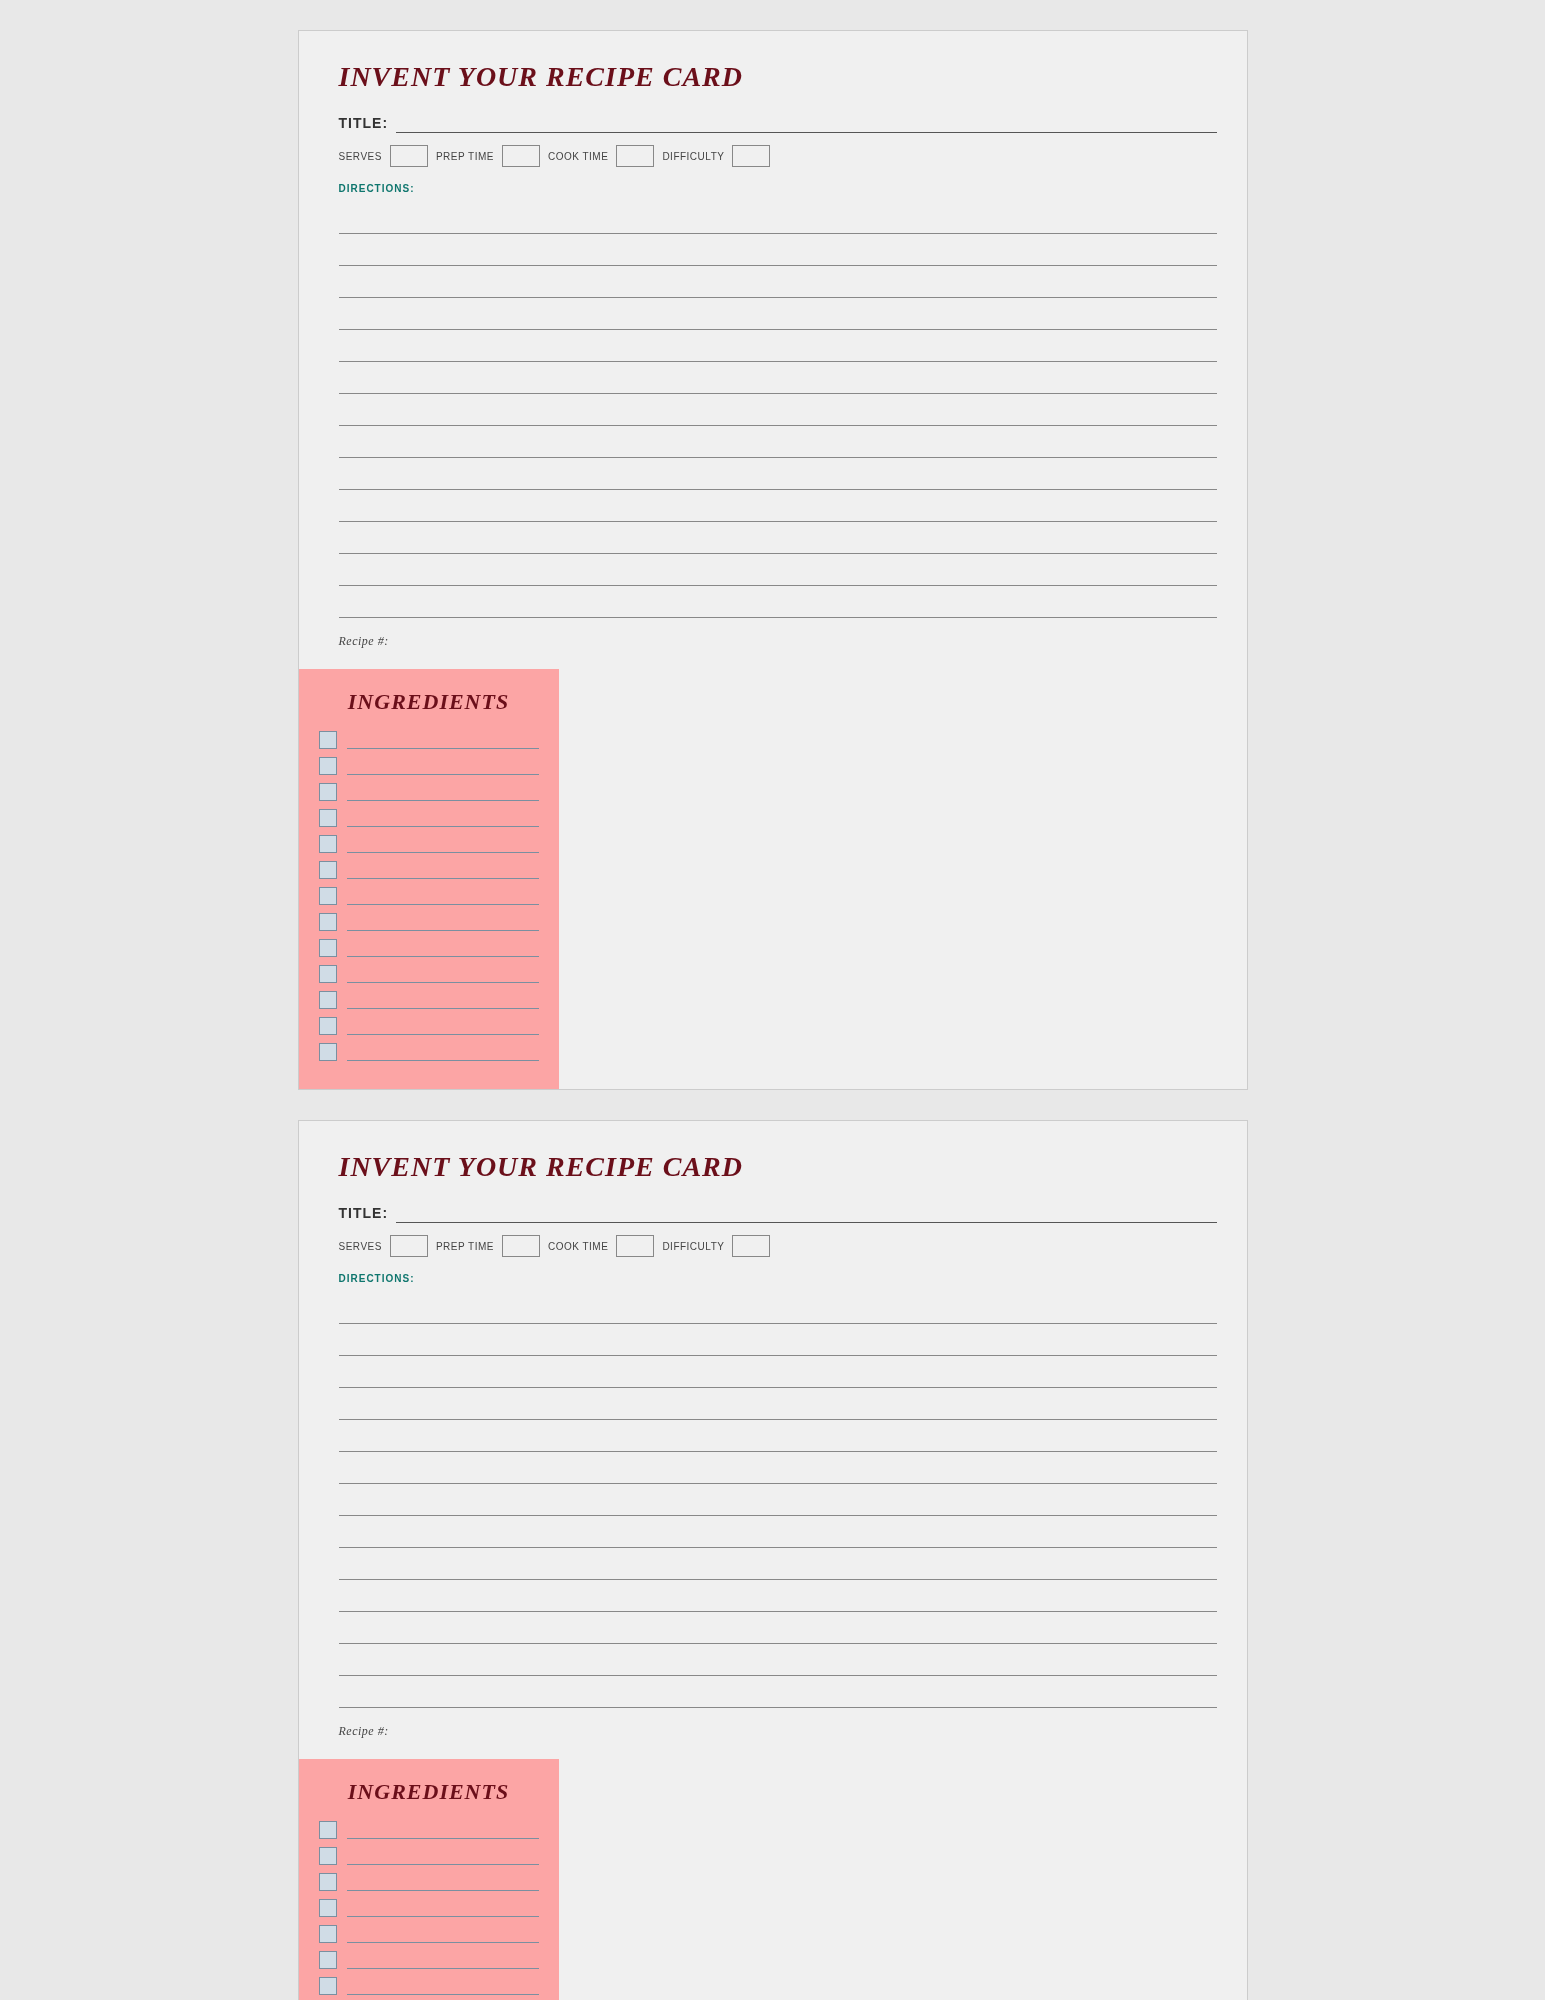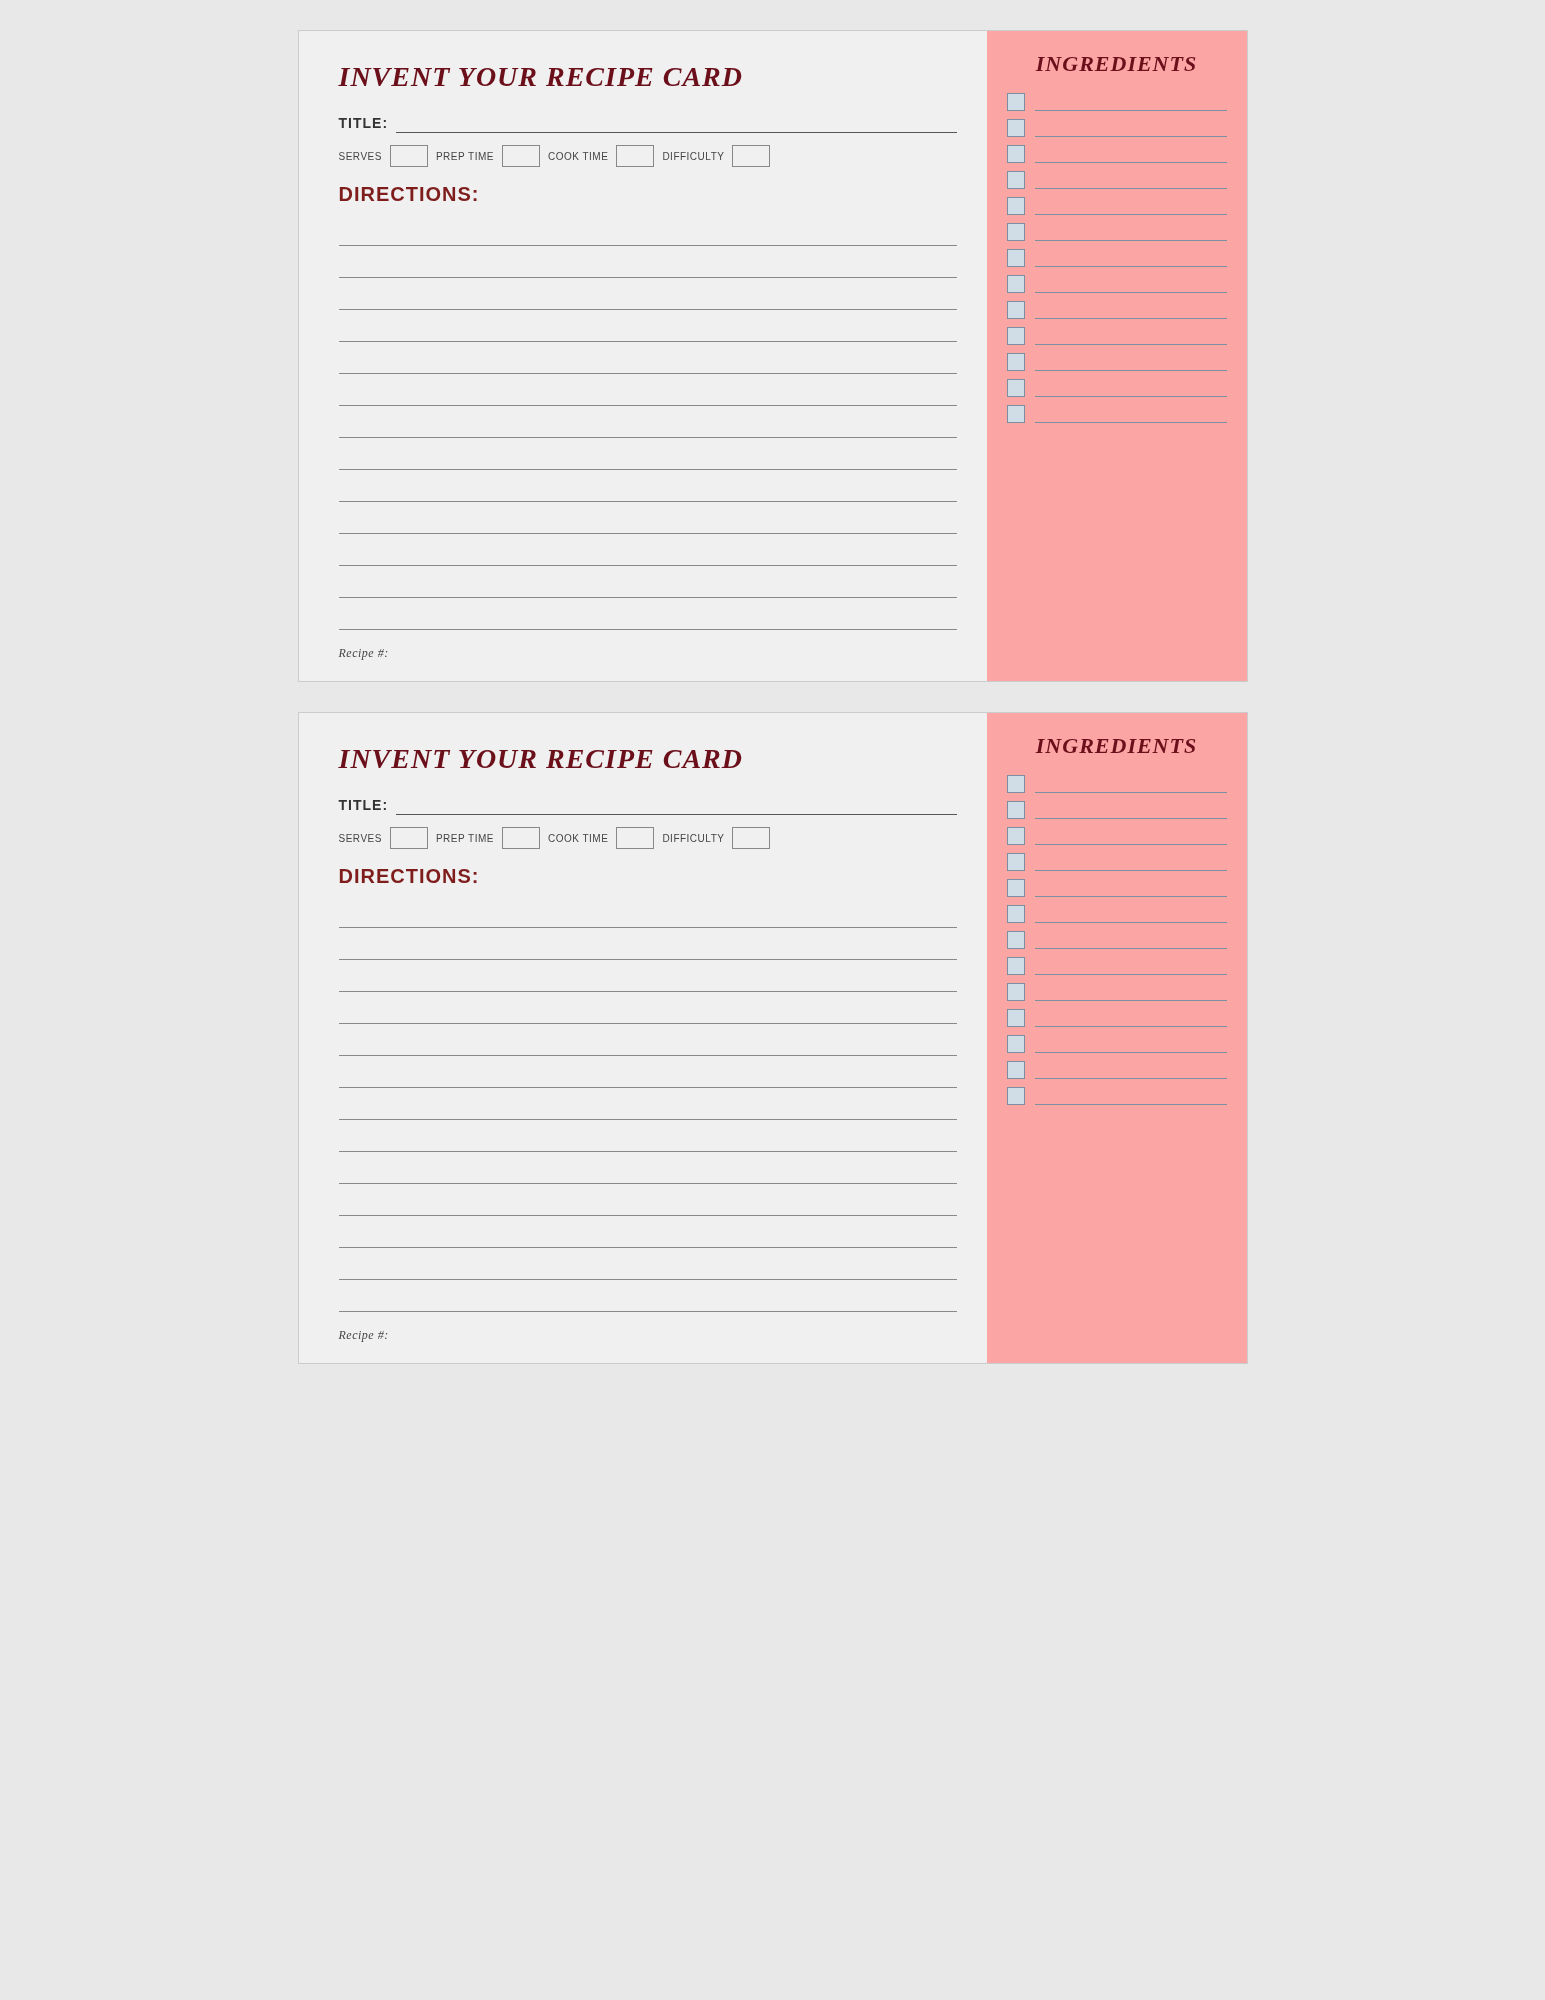--- a/index.html
+++ b/index.html
@@ -17,21 +17,21 @@
       flex-direction: column;
       align-items: center;
       padding: 30px 20px;
       gap: 30px;
     }
 
     .recipe-card {
       width: 950px;
       background-color: #f0f0f0;
       display: flex;
-      flex-direction: row;
+      flex-direction: column;
       border: 1px solid #ccc;
     }
 
     .card-left {
       flex: 1;
       background-color: #f0f0f0;
       padding: 30px 30px 20px 40px;
     }
 
     .card-right {
@@ -90,23 +90,23 @@
     }
 
     .meta-box {
       width: 38px;
       height: 22px;
       border: 1px solid #888;
       background: #f0f0f0;
     }
 
     .directions-label {
-      font-size: 20px;
+      font-size: 10px;
       font-weight: bold;
-      color: #7f1d1d;
+      color: #0f766e;
       margin-bottom: 10px;
       letter-spacing: 1px;
       font-family: Arial, sans-serif;
     }
 
     .direction-lines {
       display: flex;
       flex-direction: column;
       gap: 0px;
     }

